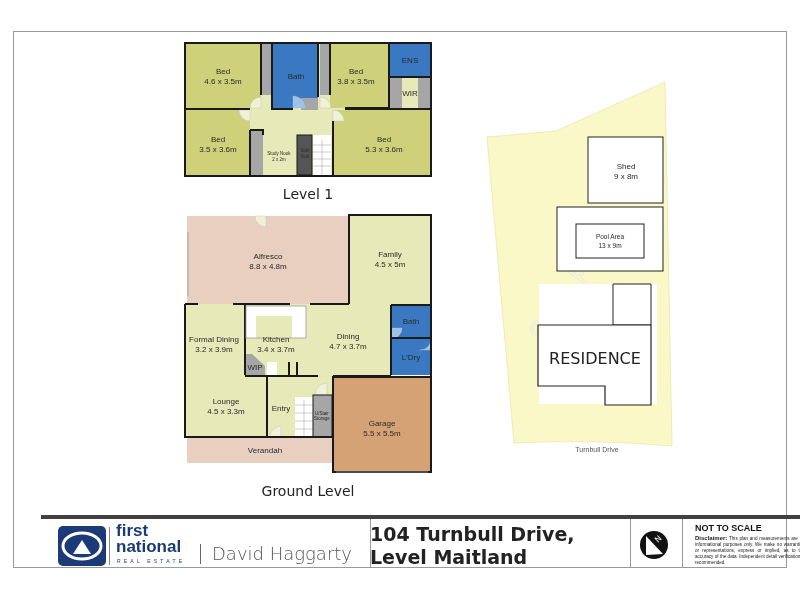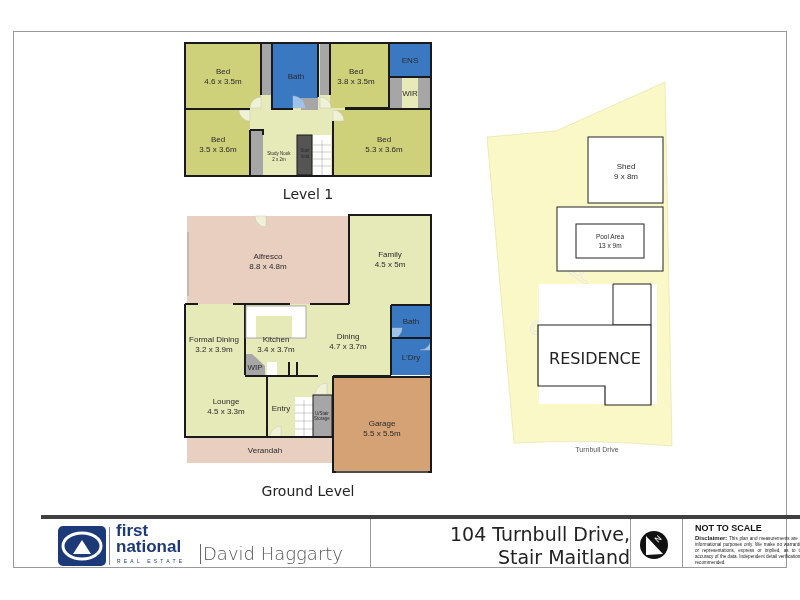--- a/index.html
+++ b/index.html
@@ -9,22 +9,22 @@
   .rlabel{font-family:"Liberation Sans",sans-serif;font-size:8px;fill:#2a2a2a;text-anchor:middle;}
   .rlabel-sm{font-family:"Liberation Sans",sans-serif;font-size:4.5px;fill:#2a2a2a;text-anchor:middle;}
   .level-title{font-family:"DejaVu Sans",sans-serif;font-size:14px;fill:#222;text-anchor:middle;}
   .footer{position:absolute;left:13px;top:515px;width:774px;height:53px;border-top:4px solid #404040;box-sizing:border-box;margin-left:28px;}
   .fdiv{position:absolute;top:0;bottom:0;width:1px;background:#9a9a9a;}
   .logo{position:absolute;left:17px;top:7px;width:48px;height:40px;background:#1d3a78;border-radius:5px;}
   .logo-sep{position:absolute;left:68px;top:8px;width:1px;height:38px;background:#888;}
   .brand1{position:absolute;left:75px;top:4px;font-size:17px;font-weight:bold;color:#1d3a78;line-height:16px;}
   .brand2{position:absolute;left:75px;top:20px;font-size:17px;font-weight:bold;color:#1d3a78;line-height:16px;text-align:center;}
   .brand3{position:absolute;left:76px;top:39px;font-size:5px;letter-spacing:3.2px;color:#1d3a78;}
-  .agent{position:absolute;left:159px;top:25px;font-size:18px;color:#555;border-left:1px solid #666;padding-left:2px;line-height:20px;font-family:"DejaVu Sans",sans-serif;font-weight:200;}
-  .address{position:absolute;left:329px;top:4px;width:260px;text-align:right;font-family:"DejaVu Sans",sans-serif;font-size:19px;line-height:23px;color:#222;}
+  .agent{position:absolute;left:159px;top:25px;font-size:18px;color:#555;border-left:1px solid #666;padding-left:11px;line-height:20px;font-family:"DejaVu Sans",sans-serif;font-weight:200;}
+  .address{position:absolute;left:329px;top:4px;width:260px;text-align:left;font-family:"DejaVu Sans",sans-serif;font-size:19px;line-height:23px;color:#222;font-weight:bold;}
   .compass{position:absolute;left:598px;top:11px;width:30px;height:30px;}
   .nts{position:absolute;left:654px;top:4px;width:106px;font-weight:bold;font-size:9px;color:#111;}
   .disc{position:absolute;left:654px;top:16px;width:110px;font-size:4.6px;line-height:6px;color:#222;text-align:justify;}
   .disc b{font-size:6px;}
 </style>
 </head>
 <body>
 
 <div class="frame"></div>
 
@@ -213,21 +213,21 @@
   </div>
   <div class="logo-sep"></div>
   <div class="brand1">first</div>
   <div class="brand2">national</div>
   <div class="brand3">REAL ESTATE</div>
   <div class="agent">David Haggarty</div>
 
   <div class="fdiv" style="left:329px"></div>
   <div class="address">
     <div>104 Turnbull Drive,</div>
-    <div>Stair Maitland</div>
+    <div>Level Maitland</div>
   </div>
   <div class="fdiv" style="left:589px"></div>
 
   <svg class="compass" viewBox="0 0 30 30">
     <circle cx="15" cy="15" r="14" fill="#111"></circle>
     <polygon points="7,6 7,25 24,24" fill="#fff"></polygon>
     <text x="19" y="13" font-size="8" fill="#fff" font-family="DejaVu Sans, sans-serif" transform="rotate(-45 19 13)">N</text>
   </svg>
   <div class="fdiv" style="left:641px"></div>
   <div class="nts">NOT TO SCALE</div>

